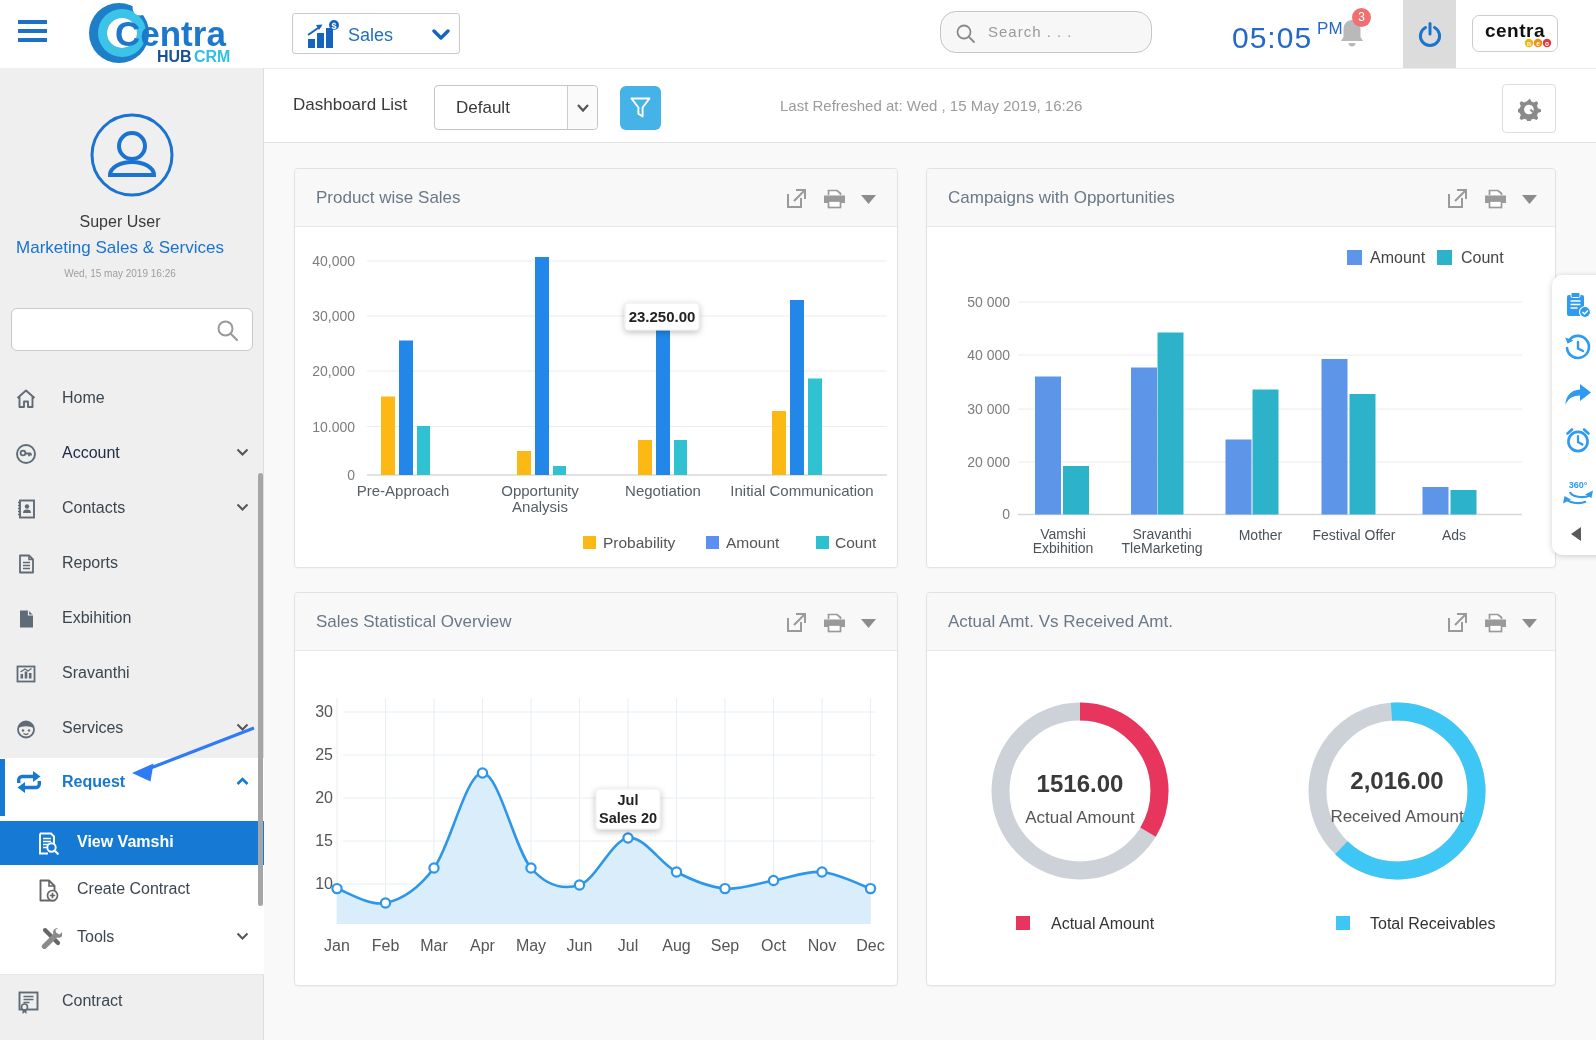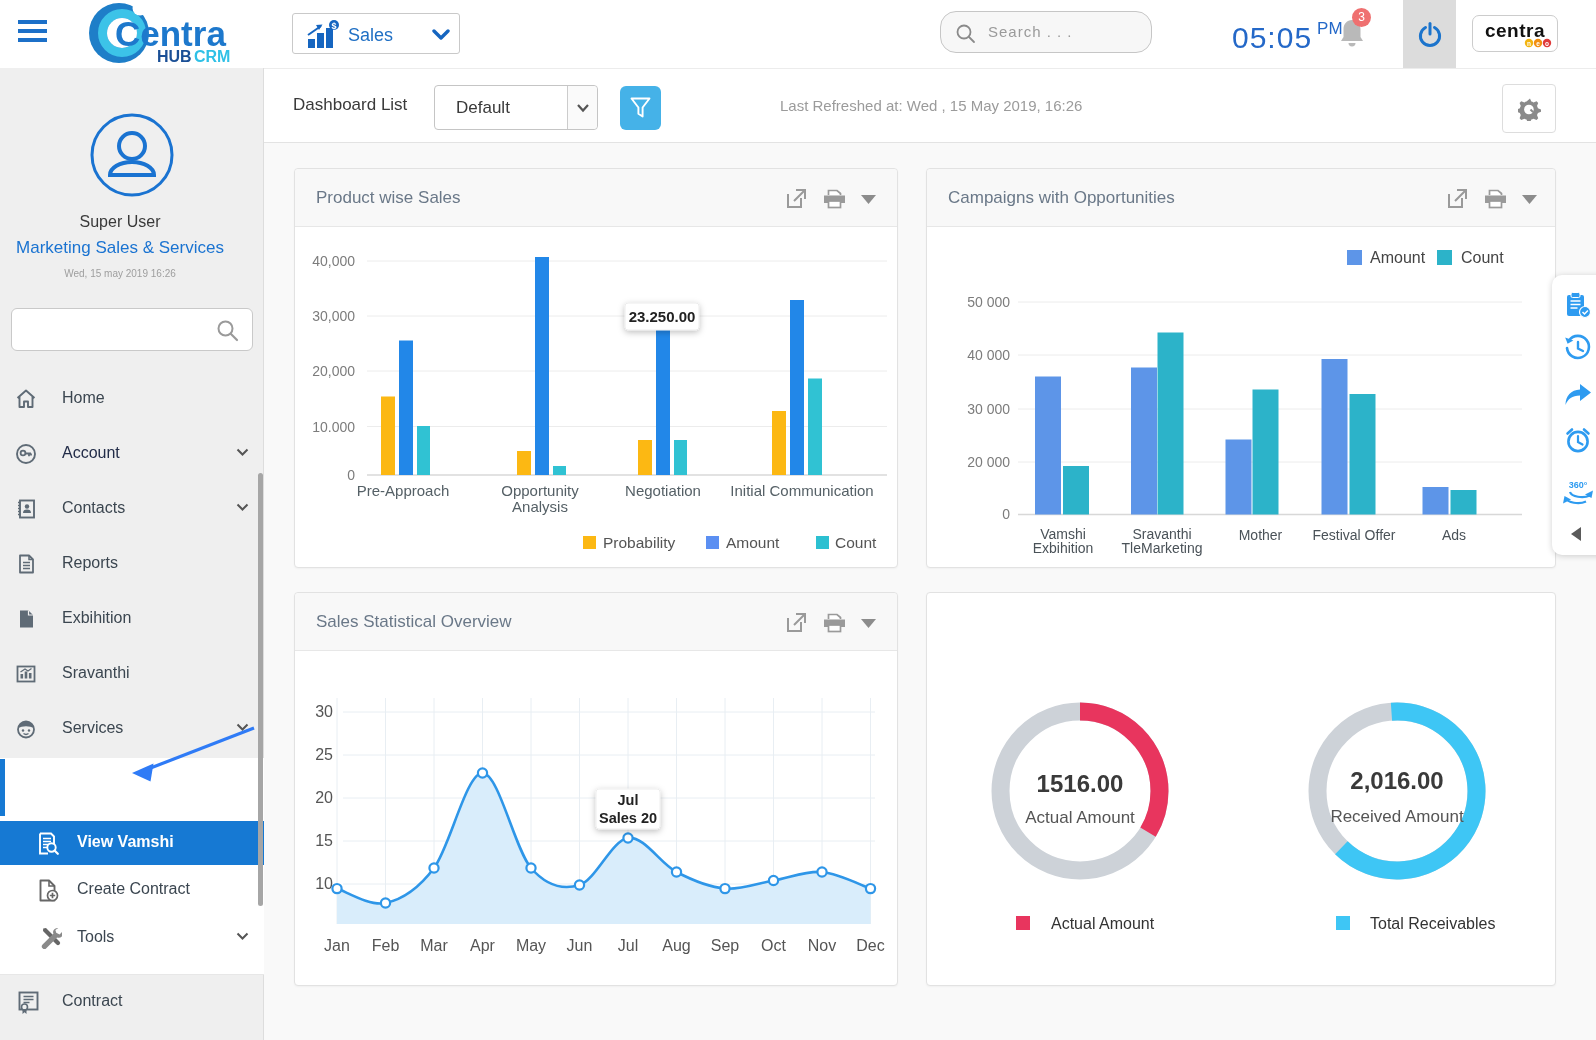--- a/index.html
+++ b/index.html
@@ -267,20 +267,32 @@
         <text x="333" y="212" font-size="14.5" font-weight="bold" fill="#222" text-anchor="middle" font-family="Liberation Sans,sans-serif">Jul</text>
         <text x="333" y="230" font-size="14.5" font-weight="bold" fill="#222" text-anchor="middle" font-family="Liberation Sans,sans-serif">Sales 20</text>
         <defs>
             <filter id="tshadow3" x="-30%" y="-30%" width="160%" height="170%">
               <feDropShadow dx="0" dy="2" stdDeviation="3" flood-opacity="0.25"></feDropShadow>
             </filter>
           </defs>
       </svg>
     </div>
     <div id="card4" class="card">
+        <div class="hdr">
+          <div class="title">Actual Amt. Vs Received Amt.</div>
+      <svg class="hicons" style="position:absolute;right:17px;top:20px" width="90" height="20" viewBox="0 0 90 20">
+        <path d="M1 5 V18 H14 V9 M9 1 H18 V10 M17 2 L7 12" stroke="#9a9a9a" stroke-width="2" fill="none"></path>
+        <g>
+              <path d="M41.5 6 V1.5 H50 L53.5 4.5 V6" fill="#fff" stroke="#9a9a9a" stroke-width="1.7"></path>
+              <rect x="37" y="6.5" width="21" height="7.5" fill="#9a9a9a"></rect>
+              <rect x="41.5" y="12" width="12" height="6.5" fill="#fff" stroke="#9a9a9a" stroke-width="1.7"></rect>
+            </g>
+        <path d="M74 6 L89 6 L81.5 15 Z" fill="#8c8c8c"></path>
+      </svg>
+        </div>
       <svg style="position:absolute;left:0;top:0" width="630" height="394" viewBox="0 0 630 394">
         <circle cx="153" cy="198" r="79.5" fill="none" stroke="#cdd2d8" stroke-width="18"></circle>
         <circle cx="153" cy="198" r="79.5" fill="none" stroke="#e8355e" stroke-width="18" stroke-dasharray="167.9 331.7" transform="rotate(-90 153 198)"></circle>
         <text x="153" y="199" font-size="24" font-weight="bold" fill="#3a3a3a" text-anchor="middle" font-family="Liberation Sans,sans-serif">1516.00</text>
         <text x="153" y="230" font-size="17" fill="#555" text-anchor="middle" font-family="Liberation Sans,sans-serif">Actual Amount</text>
         <circle cx="470" cy="198" r="79.5" fill="none" stroke="#cdd2d8" stroke-width="18"></circle>
         <circle cx="470" cy="198" r="79.5" fill="none" stroke="#3ec6f5" stroke-width="18" stroke-dasharray="316.4 183.2" transform="rotate(-94 470 198)"></circle>
         <text x="470" y="196" font-size="24" font-weight="bold" fill="#3a3a3a" text-anchor="middle" font-family="Liberation Sans,sans-serif">2,016.00</text>
         <text x="470" y="229" font-size="17" fill="#555" text-anchor="middle" font-family="Liberation Sans,sans-serif">Received Amount</text>
         <rect x="89" y="323" width="14" height="14" fill="#e8355e"></rect>
@@ -463,20 +475,34 @@
           <path d="M3.2 10 a8 8 0 0 1 15.6 0 a10 4.5 0 0 0 -15.6 0 Z" fill="#5f6b76"></path>
           <circle cx="8" cy="12.5" r="1.2" fill="#5f6b76"></circle>
           <circle cx="14" cy="12.5" r="1.2" fill="#5f6b76"></circle>
           <path d="M8.5 15.5 a3.2 2 0 0 0 5 0" stroke="#5f6b76" stroke-width="1.3" fill="none"></path>
         </svg>
       <div class="txt">Services</div>
       <svg class="chev" width="13" height="9" viewBox="0 0 13 9">
           <path d="M1.5 1.5 L6.5 6.5 L11.5 1.5" stroke="#555" stroke-width="2" fill="none"></path>
         </svg>
     </div>
+    <div class="mrow" style="top:693px">
+      <svg class="icon" style="top:9px" width="28" height="24" viewBox="0 0 28 24">
+          <g fill="none" stroke="#1778d2" stroke-width="3.4">
+            <path d="M3.7 13 V10 a3.5 3.5 0 0 1 3.5 -3.5 H19"></path>
+            <path d="M24.3 11 V14 a3.5 3.5 0 0 1 -3.5 3.5 H9"></path>
+          </g>
+          <path d="M18 1 L25.5 6.5 L18 12 Z" fill="#1778d2"></path>
+          <path d="M10 12 L2.5 17.5 L10 23 Z" fill="#1778d2"></path>
+        </svg>
+      <div class="txt" style="color:#1778d2;font-weight:bold">Request</div>
+      <svg class="chev" width="13" height="9" viewBox="0 0 13 9">
+          <path d="M1.5 7 L6.5 2 L11.5 7" stroke="#1778d2" stroke-width="2.6" fill="none"></path>
+        </svg>
+    </div>
     <div class="mrow" style="top:753px">
       <svg class="icon" style="left:36px" width="23" height="23" viewBox="0 0 23 23">
           <path d="M4 1.5 H15 L18 4.5 V13 M4 1.5 V21.5 H12" stroke="#fff" stroke-width="1.9" fill="none"></path>
           <path d="M7 6.5 h8 M7 9.5 h8 M7 12.5 h5 M7 15.5 h4" stroke="#fff" stroke-width="1.7"></path>
           <circle cx="15.5" cy="15.5" r="4.2" stroke="#fff" stroke-width="1.9" fill="#1679d3"></circle>
           <path d="M18.5 18.5 L21.8 21.8" stroke="#fff" stroke-width="2.2" stroke-linecap="round"></path>
         </svg>
       <div class="txt" style="left:77px;color:#fff;font-weight:bold">View Vamshi</div>
     </div>
     <div class="mrow" style="top:800px">

